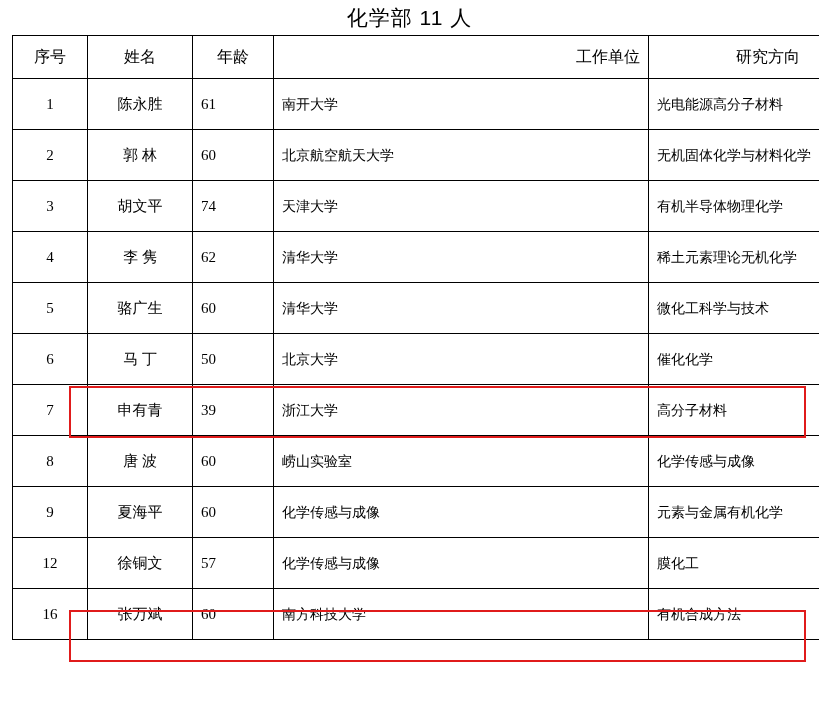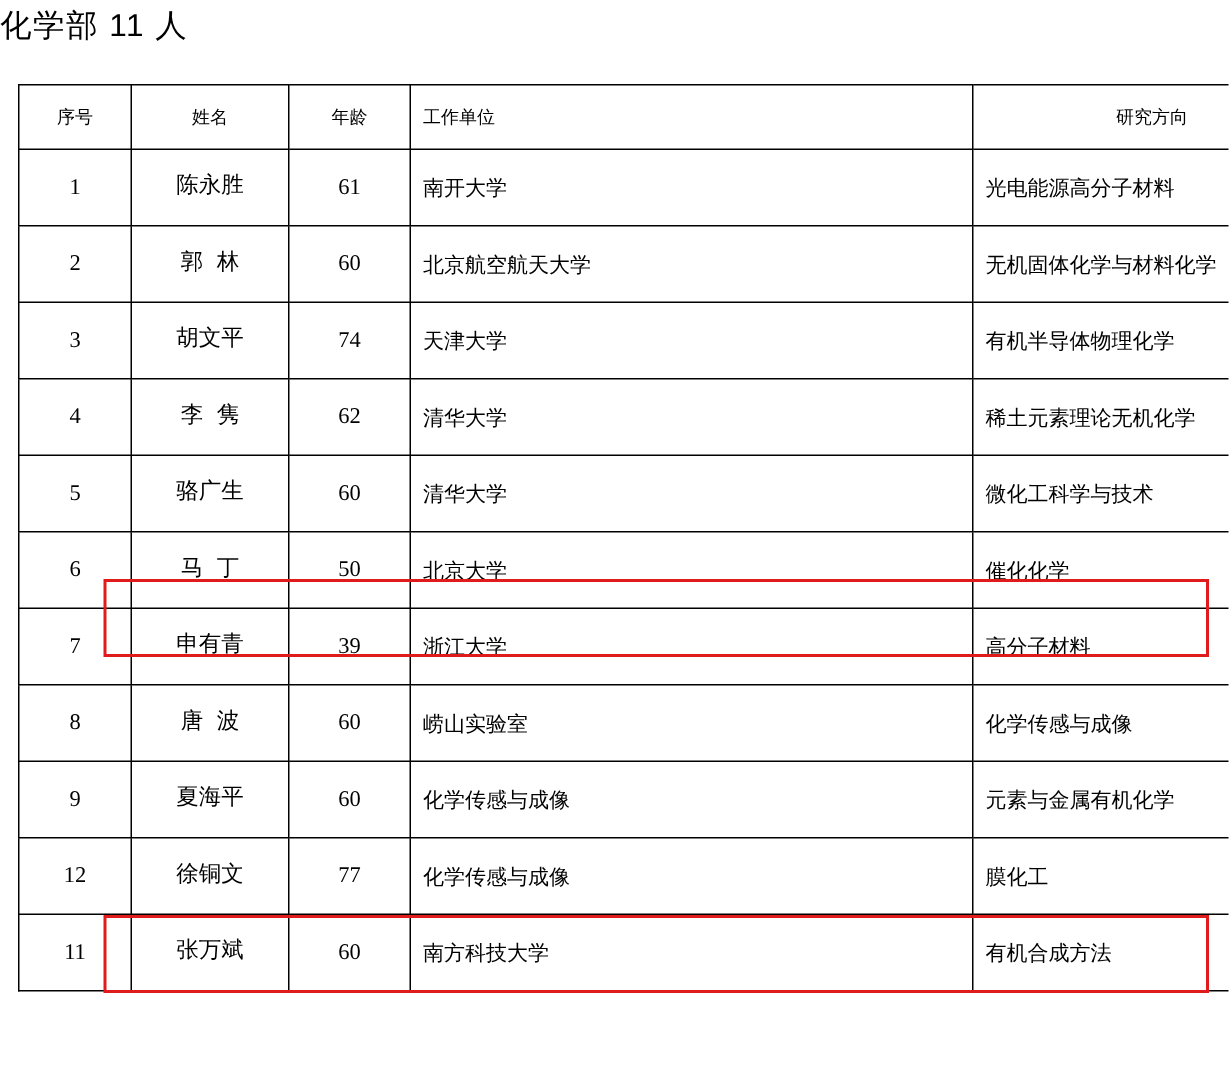--- a/index.html
+++ b/index.html
@@ -14,24 +14,25 @@
     color: #000000;
     overflow: hidden;
   }
   .page {
     position: relative;
     width: 819px;
     height: 723px;
     box-sizing: border-box;
   }
   .title {
+    text-align: center;
     font-size: 21px;
     font-family: "Liberation Sans", "DejaVu Sans", sans-serif;
     letter-spacing: 1px;
-    margin: 4px 0 24px 0;
+    margin: 4px 0 3px 0;
     line-height: 28px;
   }
   table.roster {
     border-collapse: collapse;
     table-layout: fixed;
     width: 794px;
     margin: 0 12px;
     font-size: 15px;
   }
   table.roster th,
@@ -39,33 +40,33 @@
     border: 1px solid #000000;
     padding: 0 8px;
     vertical-align: middle;
     line-height: 22px;
   }
   table.roster thead th {
     height: 42px;
     text-align: center;
     font-weight: normal;
     font-family: Liberation Serif, serif;
-    font-size: 12px;
+    font-size: 16px;
   }
   table.roster tbody td {
     height: 50px;
   }
   .col-idx { width: 58px; text-align: center; }
   .col-name { width: 88px; text-align: center; }
-  .col-age { width: 64px; text-align: center; }
+  .col-age { width: 64px; }
   .col-org { width: 358px; text-align: left; padding-left: 14px; }
   .col-field { width: 222px; text-align: left; padding-left: 12px; }
 
   .cell-name {
-    font-family: Liberation Mono, monospace;
+    font-family: Liberation Serif, serif;
     letter-spacing: 0px;
   }
   .cell-org, .cell-field {
     font-family: "Liberation Sans", "DejaVu Sans", sans-serif;
     font-size: 14px;
   }
   .cell-field.wrap { line-height: 21px; }
   .cell-idx, .cell-age {
     font-family: "Liberation Serif", "DejaVu Serif", serif;
     font-size: 15px;
@@ -85,21 +86,21 @@
 <div class="page">
 
   <div class="title">化学部 11 人</div>
 
   <table class="roster">
     <thead>
       <tr>
         <th class="col-idx">序号</th>
         <th class="col-name">姓名</th>
         <th class="col-age">年龄</th>
-        <th class="col-org" style="text-align:left;">工作单位</th>
+        <th class="col-org" style="text-align:right;">工作单位</th>
         <th class="col-field" style="text-align:center;">研究方向</th>
       </tr>
     </thead>
     <tbody>
       <tr>
         <td class="col-idx cell-idx">1</td>
         <td class="col-name cell-name">陈永胜</td>
         <td class="col-age cell-age">61</td>
         <td class="col-org cell-org">南开大学</td>
         <td class="col-field cell-field">光电能源高分子材料</td>
@@ -156,26 +157,26 @@
       <tr>
         <td class="col-idx cell-idx">9</td>
         <td class="col-name cell-name">夏海平</td>
         <td class="col-age cell-age">60</td>
         <td class="col-org cell-org">化学传感与成像</td>
         <td class="col-field cell-field">元素与金属有机化学</td>
       </tr>
       <tr>
         <td class="col-idx cell-idx">12</td>
         <td class="col-name cell-name">徐铜文</td>
-        <td class="col-age cell-age">77</td>
+        <td class="col-age cell-age">57</td>
         <td class="col-org cell-org">化学传感与成像</td>
         <td class="col-field cell-field">膜化工</td>
       </tr>
       <tr>
-        <td class="col-idx cell-idx">11</td>
+        <td class="col-idx cell-idx">16</td>
         <td class="col-name cell-name">张万斌</td>
         <td class="col-age cell-age">60</td>
         <td class="col-org cell-org">南方科技大学</td>
         <td class="col-field cell-field">有机合成方法</td>
       </tr>
     </tbody>
   </table>
 
   <div class="hl" style="left: 69px; top: 382px; width: 737px; height: 52px; border-color: rgb(224, 27, 27);"></div>
   <div class="hl" style="left: 69px; top: 606px; width: 737px; height: 52px; border-color: rgb(224, 27, 27);"></div>

